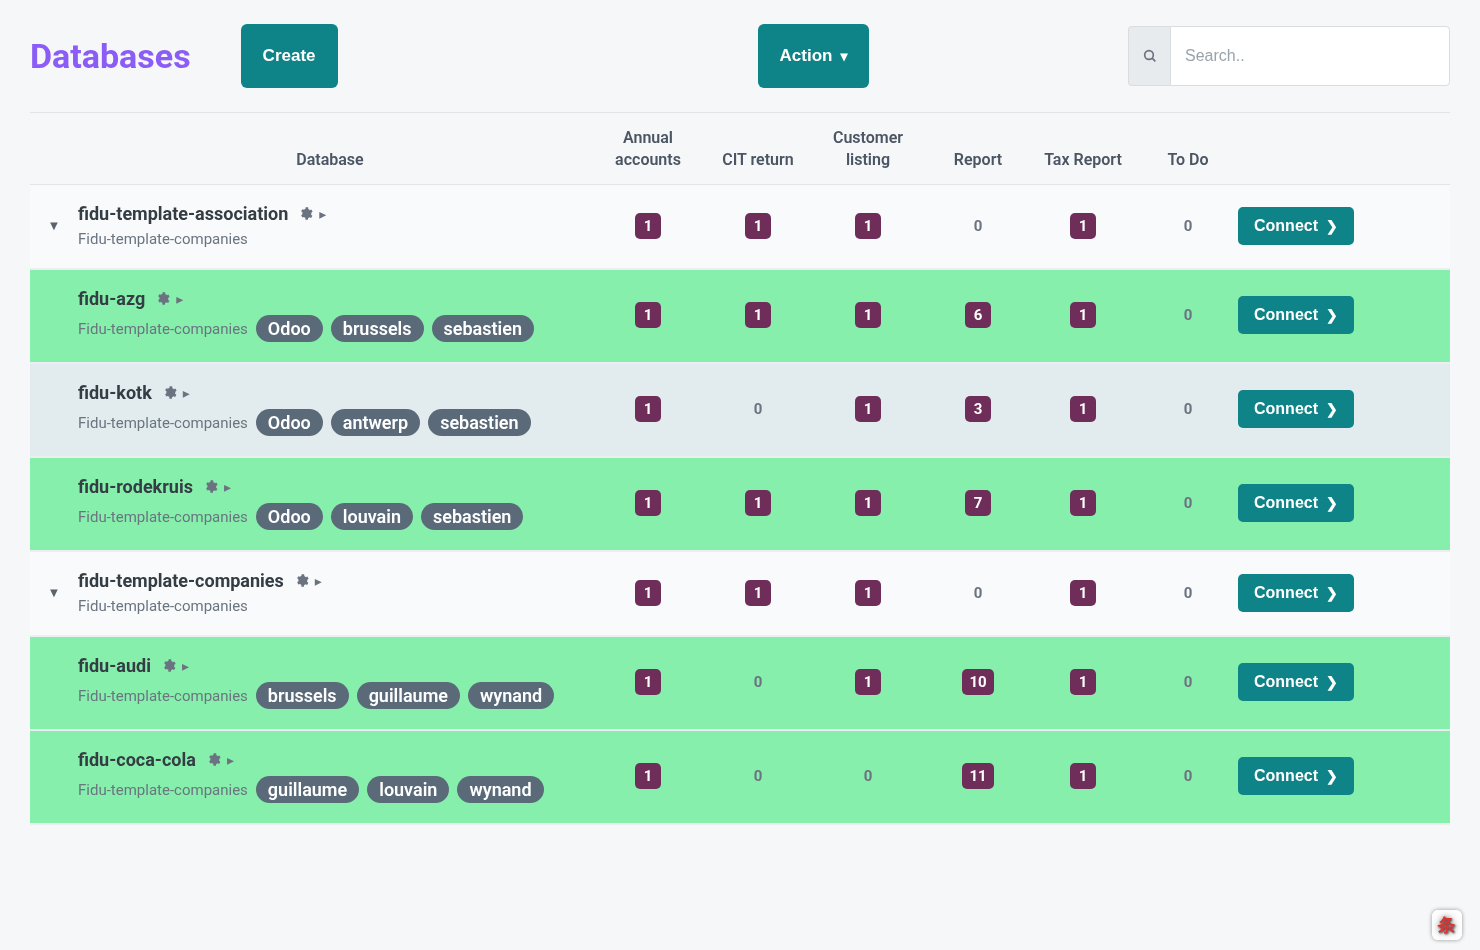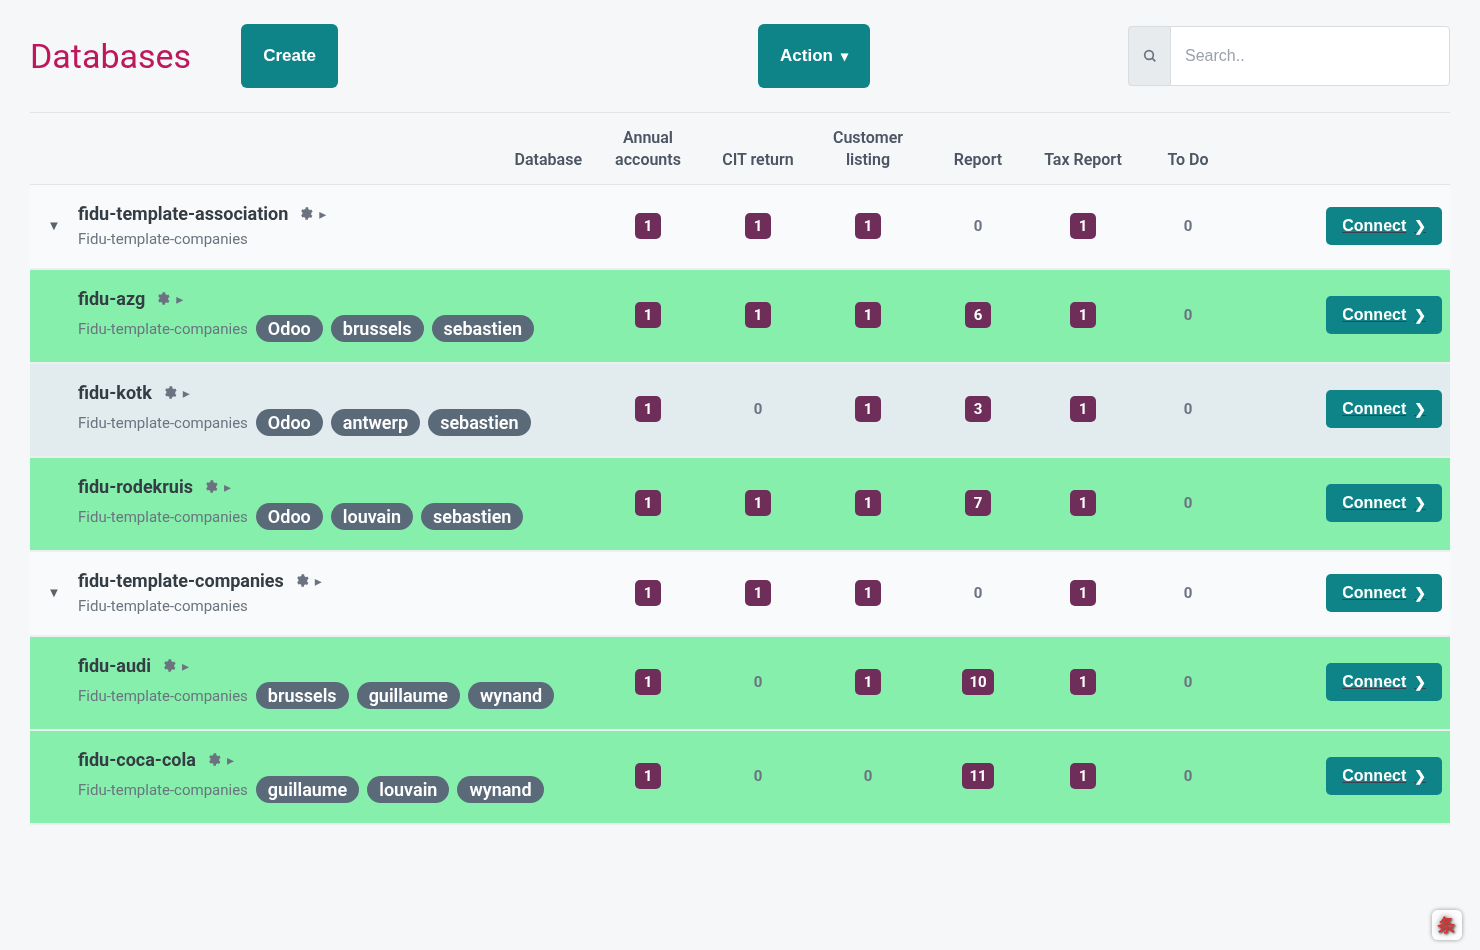--- a/index.html
+++ b/index.html
@@ -13,22 +13,22 @@
   }
   .page { padding: 24px 30px 0 30px; }
   .header {
     display: flex;
     align-items: center;
     gap: 50px;
     margin-bottom: 24px;
   }
   .page-title {
     font-size: 34px;
-    font-weight: 400;
-    color: #be185d;
+    font-weight: 700;
+    color: #8b5cf6;
   }
   .btn {
     display: inline-flex;
     align-items: center;
     gap: 8px;
     border: none;
     border-radius: 6px;
     padding: 22px 22px;
     font-size: 17px;
     font-weight: 600;
@@ -72,21 +72,21 @@
     grid-template-columns: 48px 510px 120px 100px 120px 100px 110px 100px 1fr;
     align-items: end;
     border-top: 1px solid #e1e5e8;
     border-bottom: 1px solid #e1e5e8;
     padding: 14px 0 14px 0;
     font-size: 16px;
     font-weight: 600;
     color: #4b5563;
     text-align: center;
   }
-  .thead-row .th-db { text-align: right; padding-left: 0; }
+  .thead-row .th-db { text-align: center; padding-left: 0; }
   .thead-row > div { padding: 0 6px; line-height: 1.35; }
 
   .row {
     display: grid;
     grid-template-columns: 48px 510px 120px 100px 120px 100px 110px 100px 1fr;
     align-items: center;
     padding: 18px 0 20px 0;
     border-bottom: 2px solid #eceff1;
   }
   .row.lvl-parent { background: #f8fafb; }
@@ -149,23 +149,22 @@
     font-size: 15px;
     font-weight: 700;
   }
   .num-plain {
     color: #6b7280;
     font-size: 15px;
     font-weight: 700;
   }
   .connect-cell {
     display: flex;
-    justify-content: flex-end;
+    justify-content: flex-start;
     padding-right: 8px;
-    text-decoration: underline;
   }
   .btn-connect {
     background: #0e8388;
     color: #fff;
     border: none;
     border-radius: 5px;
     padding: 10px 16px;
     font-size: 16px;
     font-weight: 700;
     display: inline-flex;

